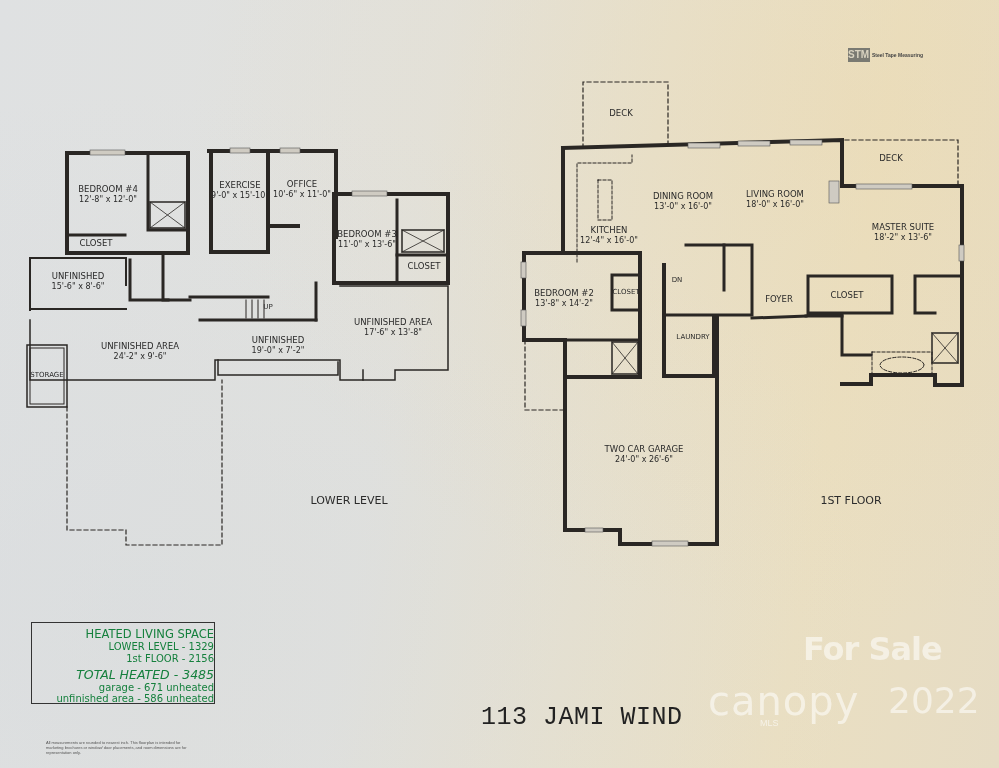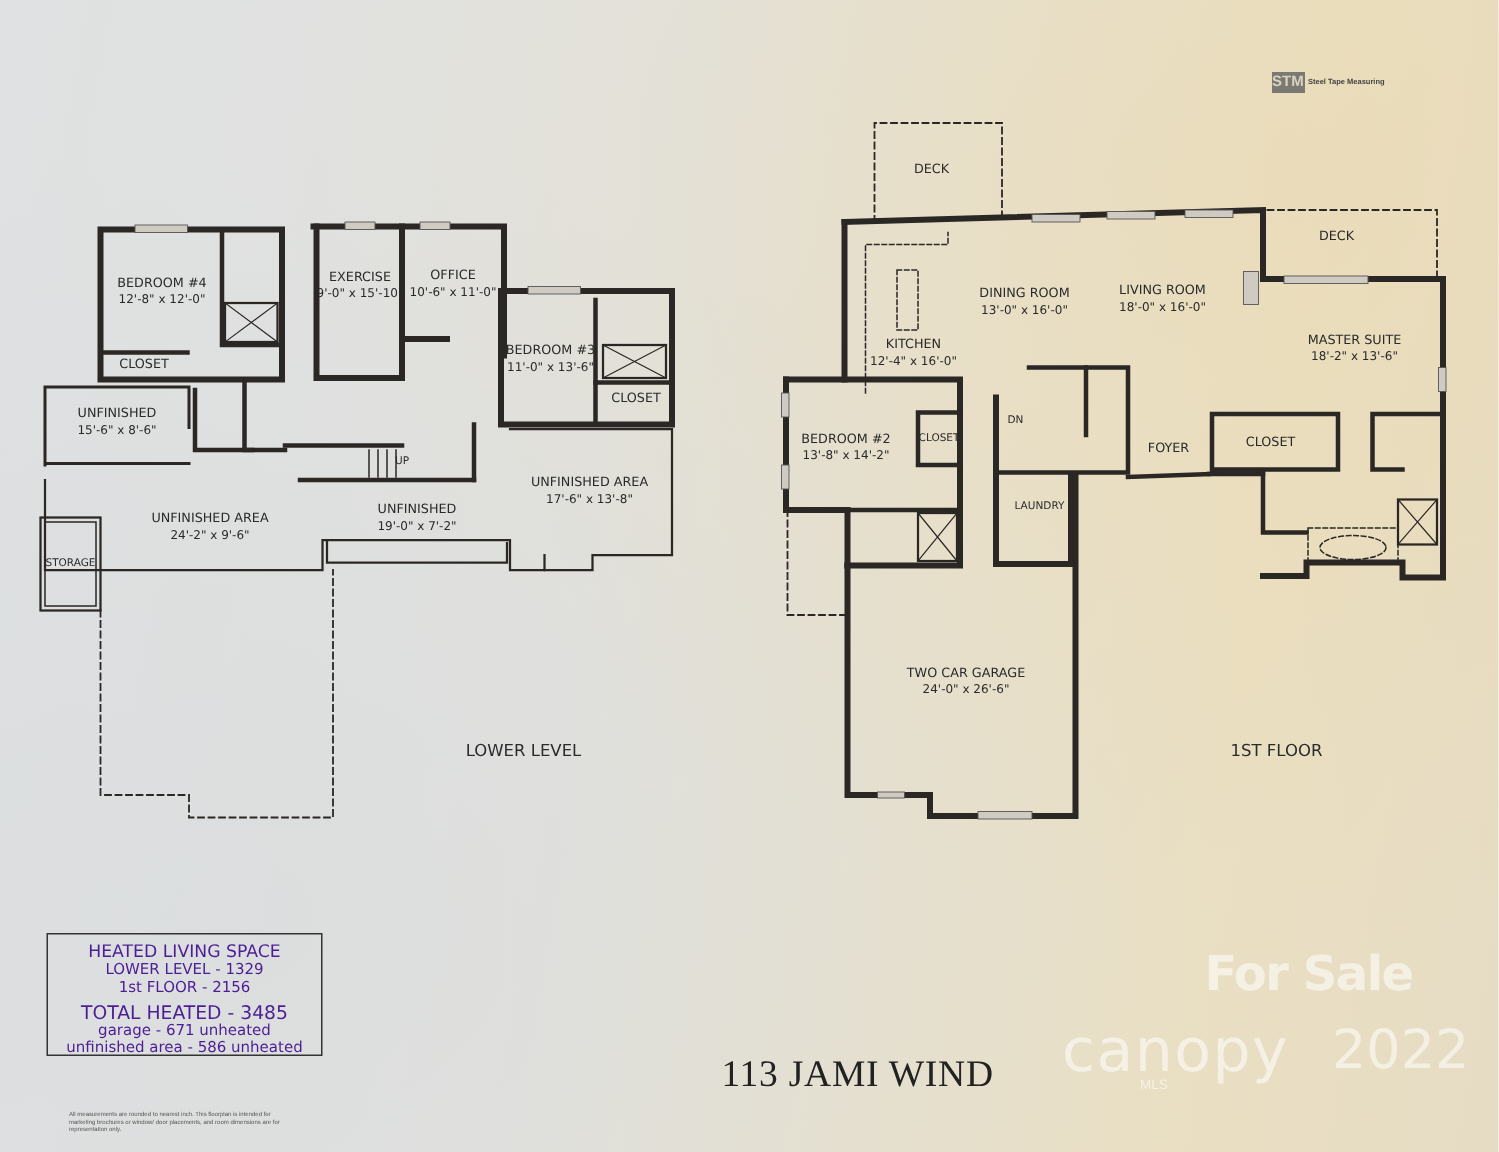--- a/index.html
+++ b/index.html
@@ -9,27 +9,27 @@
   .paper-shade{position:absolute;inset:0;
     background:radial-gradient(ellipse at 85% 15%,rgba(235,215,170,.35),transparent 55%),
                radial-gradient(ellipse at 15% 80%,rgba(210,215,220,.35),transparent 60%);}
   svg.plan{position:absolute;left:0;top:0;}
   .lbl{position:absolute;color:#2a2a2a;text-align:center;font-family:"DejaVu Sans",sans-serif;
     font-size:8.5px;line-height:9.5px;letter-spacing:0;white-space:nowrap;transform:translateX(-50%);}
   .lbl .dim{display:block;font-size:8px;}
   .lbl.small{font-size:7px;}
   .floor-title{position:absolute;font-family:"DejaVu Sans",sans-serif;font-size:11px;color:#2b2b2b;transform:translateX(-50%);}
   .sqft-box{position:absolute;left:31px;top:622px;width:182px;height:80px;border:1.5px solid #333;
-    text-align:center;color:#4c1d95;font-family:"DejaVu Sans",sans-serif;}
+    text-align:right;color:#15803d;font-family:"DejaVu Sans",sans-serif;}
   .sqft-box .h1{font-size:11.5px;margin-top:4px;}
   .sqft-box .h2{font-size:10px;line-height:12px;}
-  .sqft-box .h3{font-size:12.5px;margin-top:2px;}
+  .sqft-box .h3{font-size:12.5px;margin-top:2px;font-style:italic;}
   .sqft-box .h4{font-size:10px;line-height:11px;}
   .disclaimer{position:absolute;left:46px;top:740px;width:150px;font-size:4px;line-height:5px;color:#555;}
-  .address{position:absolute;left:481px;top:703px;font-family:Liberation Serif, serif;font-size:25px;color:#222;letter-spacing:.5px;}
+  .address{position:absolute;left:481px;top:703px;font-family:Liberation Mono, monospace;font-size:25px;color:#222;letter-spacing:.5px;}
   .wm-sale{position:absolute;left:803px;top:620px;font-family:"DejaVu Sans",sans-serif;font-weight:bold;font-size:32px;color:rgba(255,255,255,.55);letter-spacing:-1px;margin-top:10px;}
   .wm-brand{position:absolute;left:708px;top:678px;font-family:"DejaVu Sans",sans-serif;font-size:40px;color:rgba(255,255,255,.55);letter-spacing:1px;}
   .wm-year{position:absolute;left:888px;top:680px;font-family:"DejaVu Sans",sans-serif;font-size:36px;color:rgba(255,255,255,.55);}
   .wm-mls{position:absolute;left:760px;top:718px;font-size:9px;font-weight:normal;color:rgba(255,255,255,.6);}
   .logo{position:absolute;left:848px;top:48px;font-size:5px;font-weight:bold;color:#444;display:flex;align-items:center;gap:2px;}
   .logo .mark{width:22px;height:14px;background:#7a7a72;color:#d9d3c0;font-size:10px;font-weight:bold;text-align:left;line-height:14px;}
 </style>
 </head>
 <body>
 

